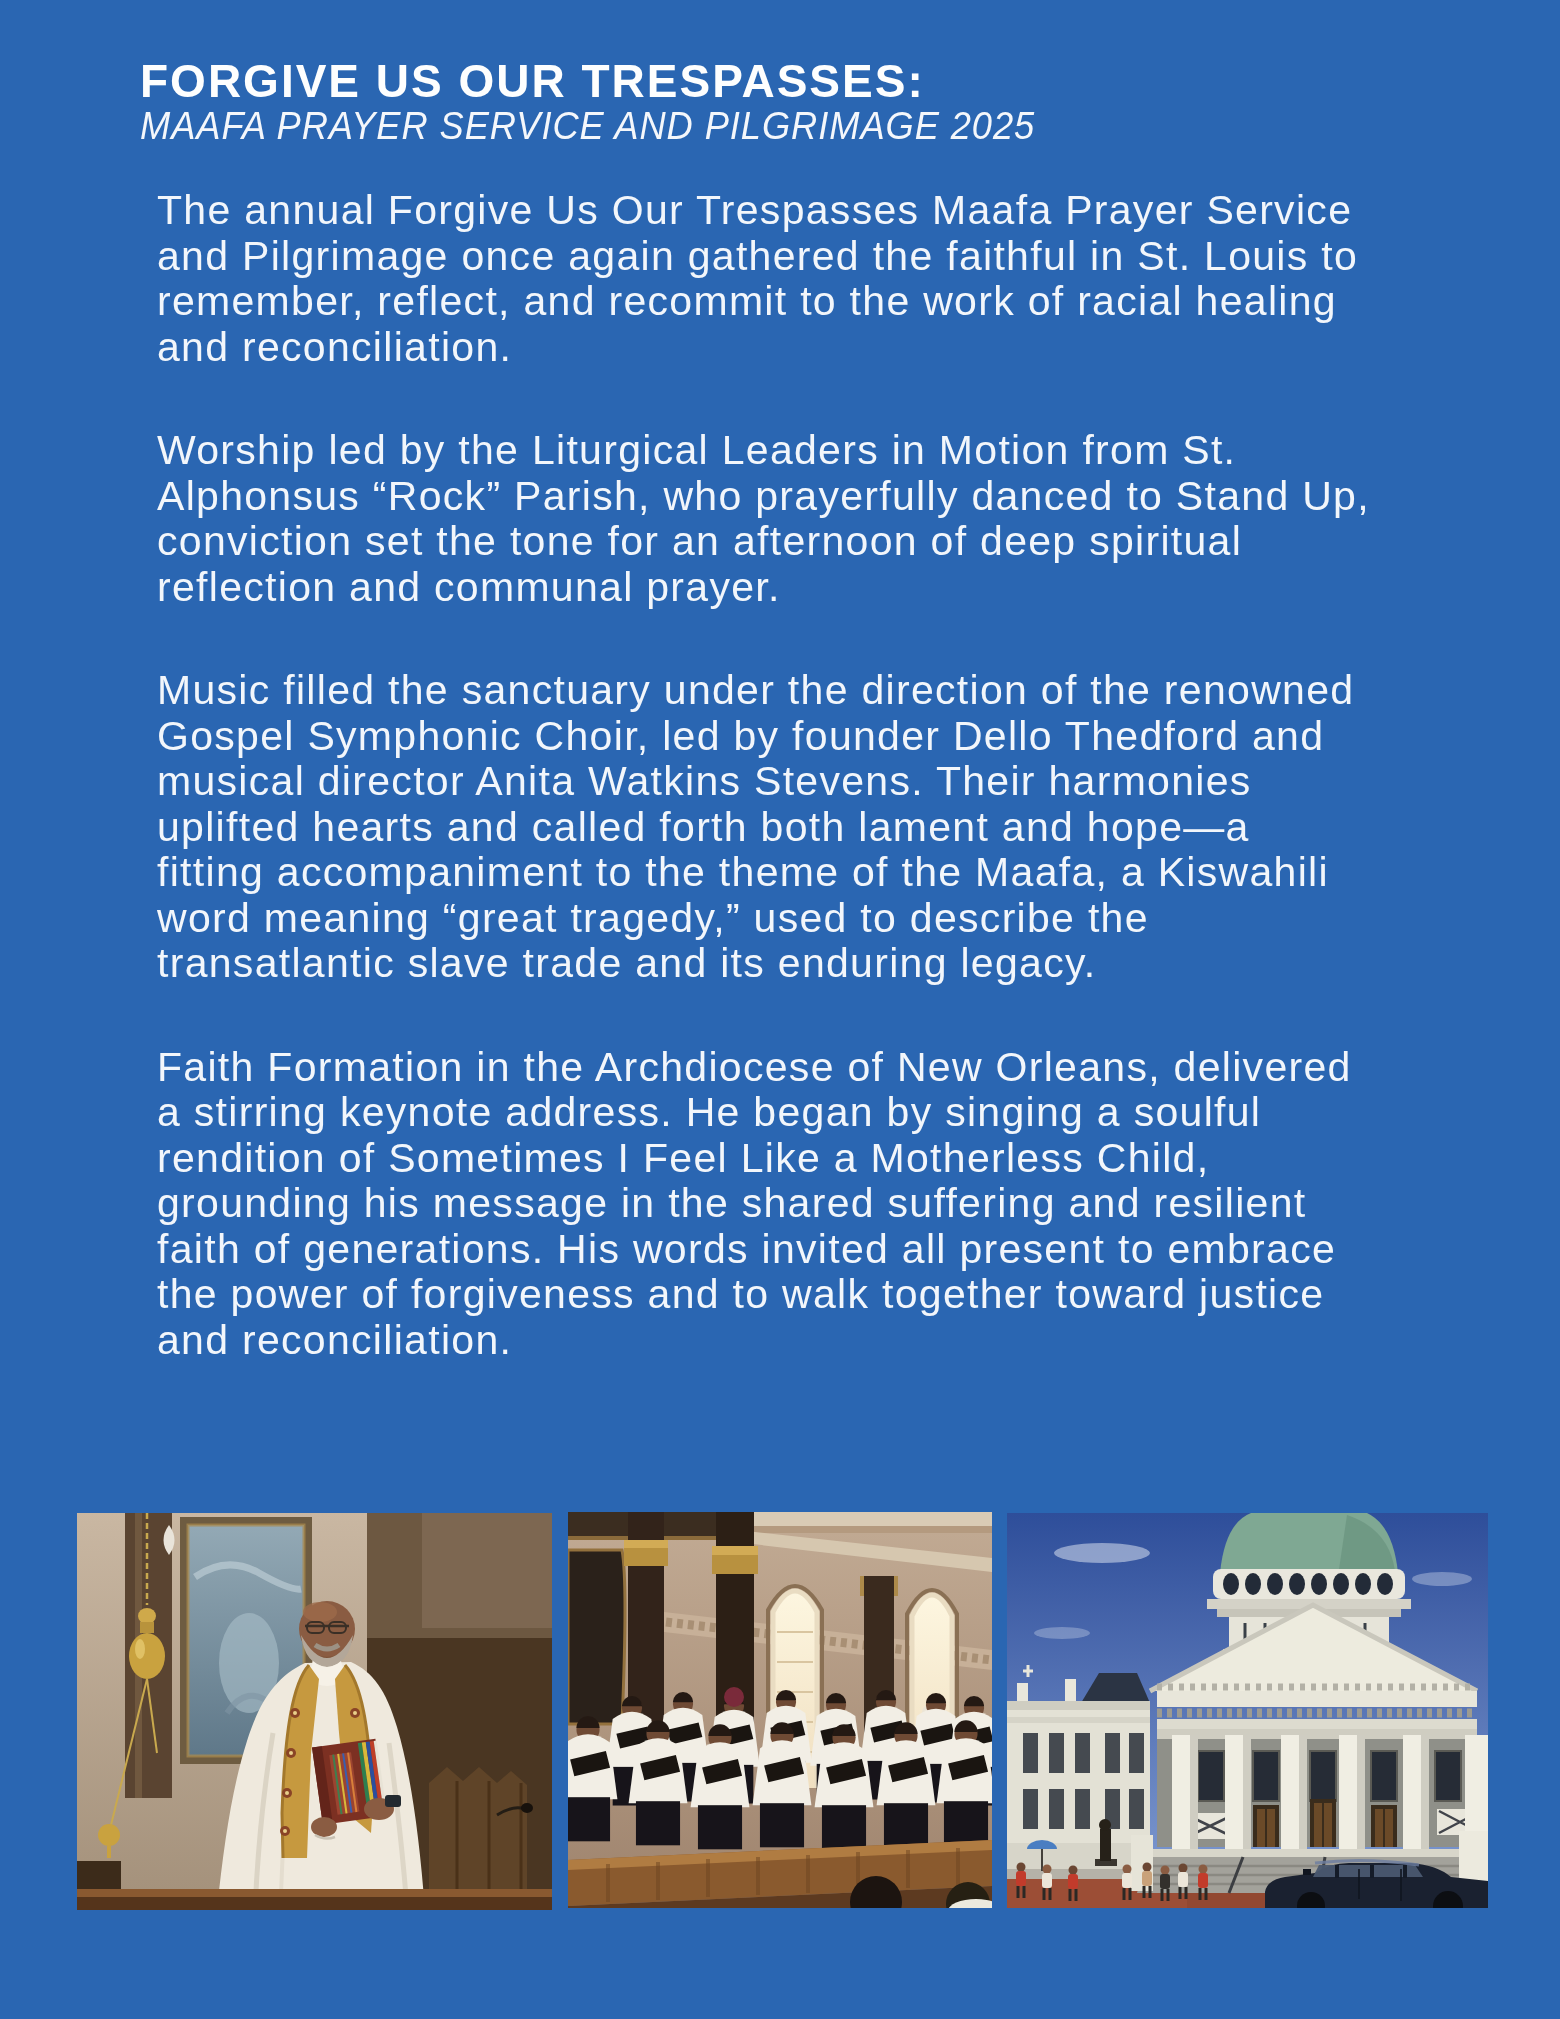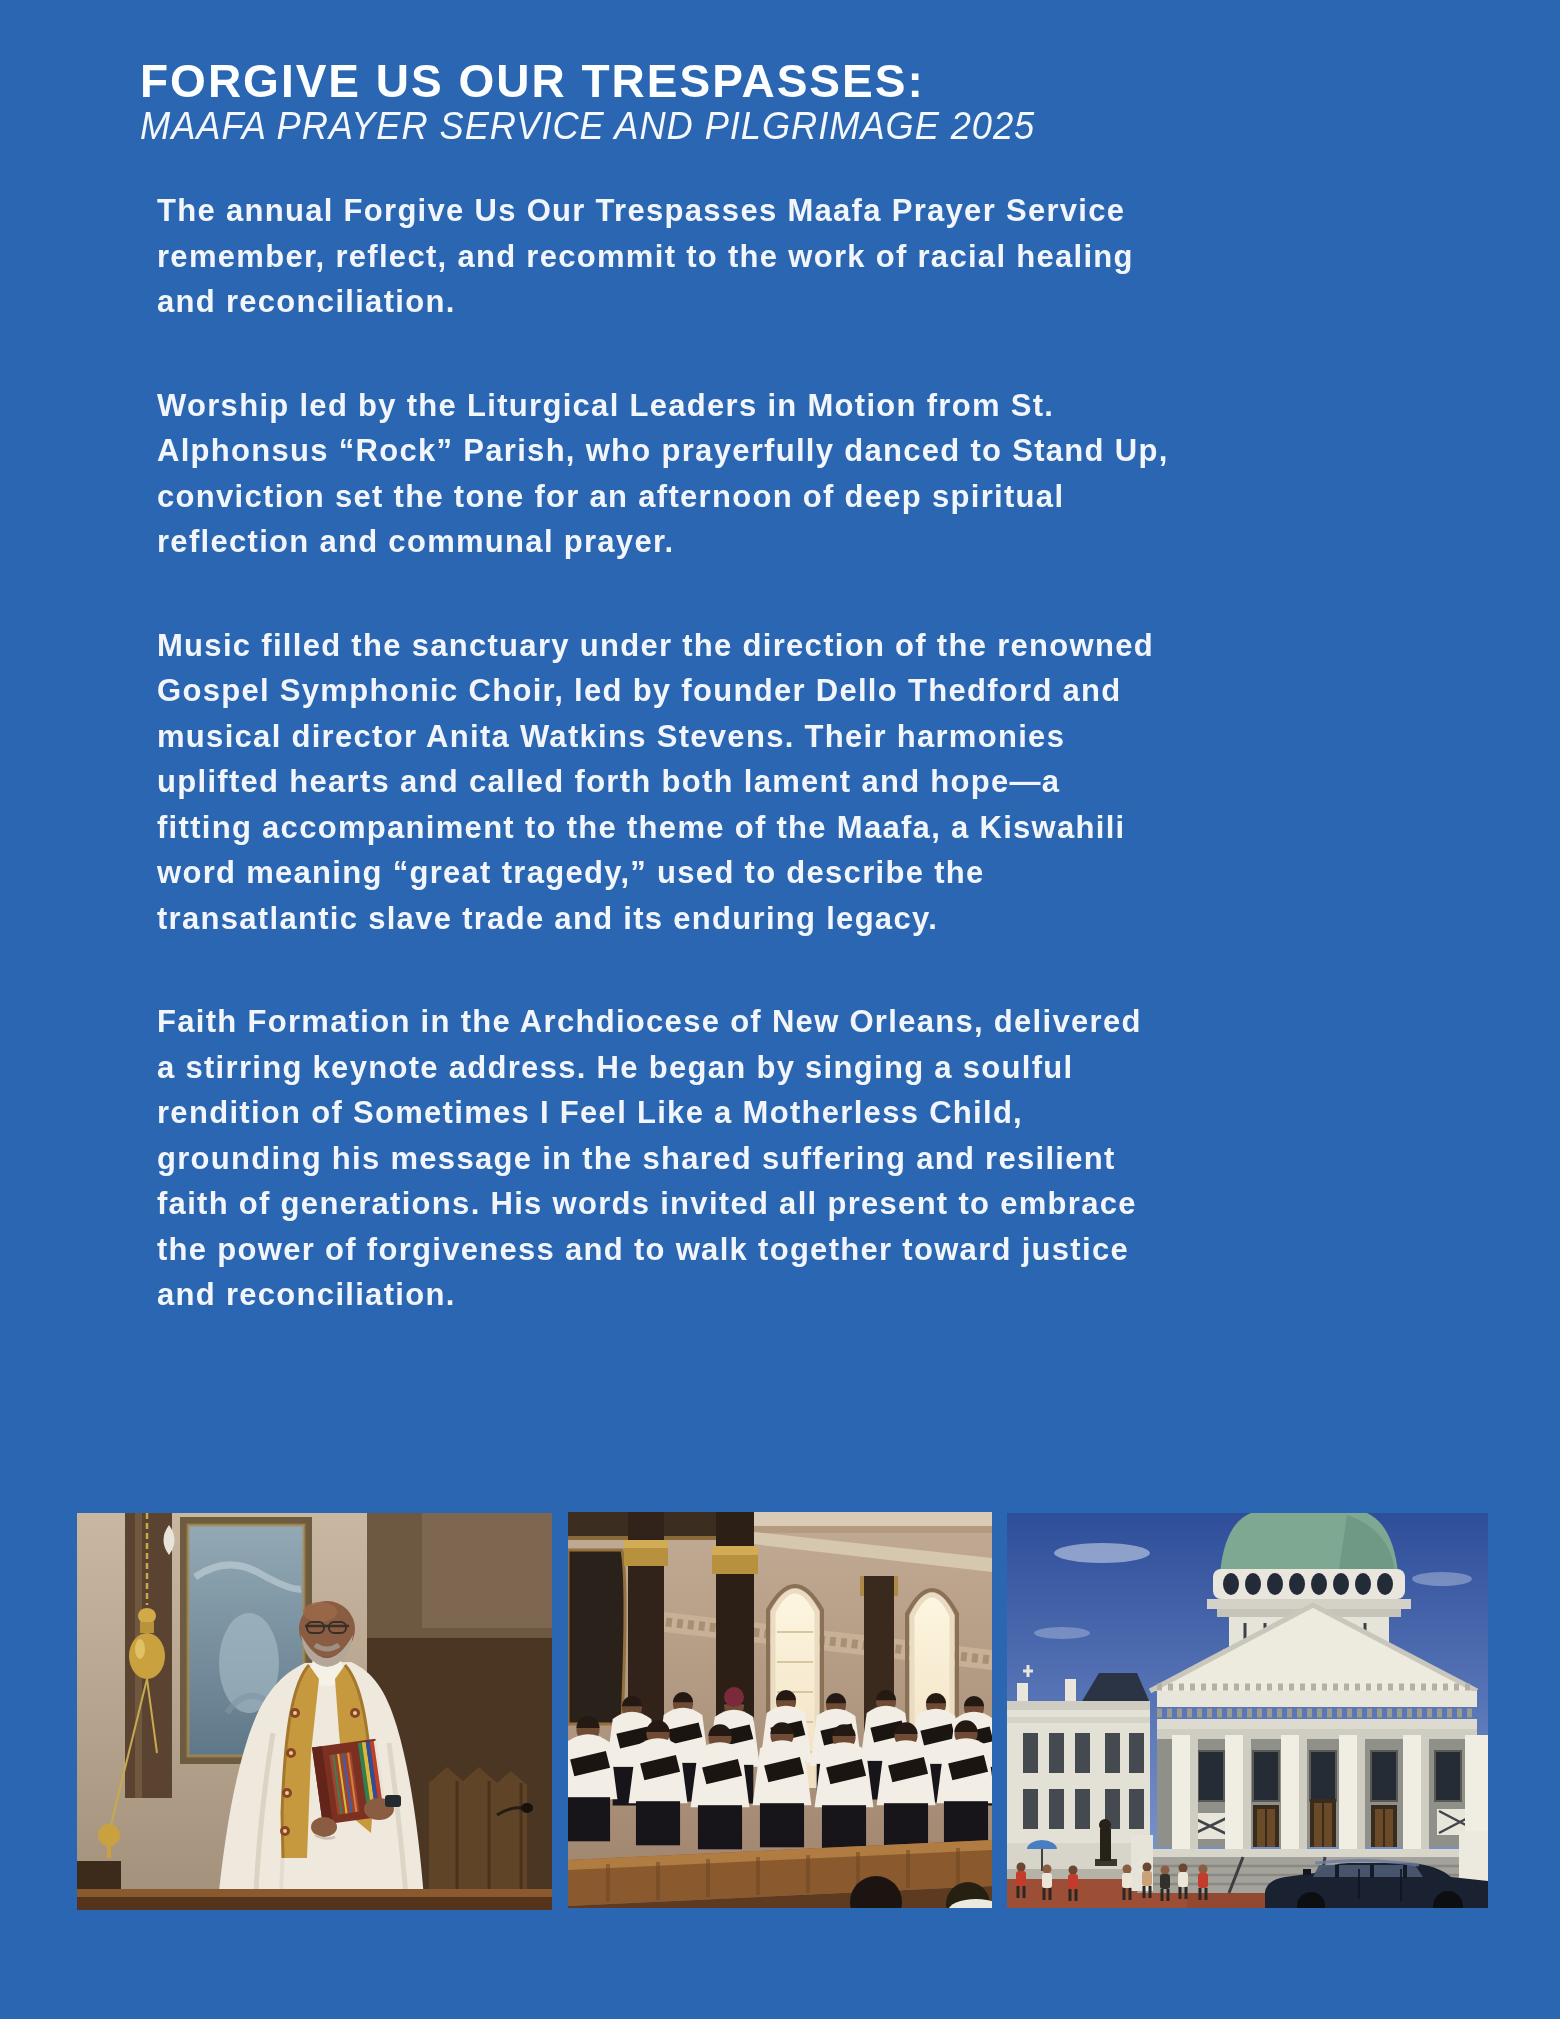--- a/index.html
+++ b/index.html
@@ -1,21 +1,21 @@
 <!DOCTYPE html>
 <html><head>
 <meta charset="utf-8">
 <style>
   html,body{margin:0;padding:0;}
   body{background:#17396a;font-family:"Liberation Sans","DejaVu Sans",sans-serif;}
   .page{position:relative;width:1560px;height:2019px;background:#2A66B2;overflow:hidden;color:#F2F6FB;padding-left:32px;}
   .title{position:absolute;left:140px;top:56px;margin:0;font-size:46px;line-height:50px;font-weight:700;letter-spacing:2px;white-space:nowrap;color:#FDFEFE;}
   .subtitle{position:absolute;left:140px;top:104px;font-size:39px;line-height:43px;font-style:italic;font-weight:400;letter-spacing:1px;transform:scaleX(.93);transform-origin:0 0;white-space:nowrap;color:#F4F7FB;}
   .article{position:absolute;left:157px;top:188px;}
-  .para{margin:0 0 58px 0;font-size:31px;line-height:45.5px;letter-spacing:1.3px;font-weight:700;color:#F2F6FB;}
+  .para{margin:0 0 58px 0;font-size:41px;line-height:45.5px;letter-spacing:1.3px;font-weight:400;color:#F2F6FB;}
   .para:last-child{margin-bottom:0;}
   .ln{display:block;white-space:nowrap;}
   .photo{position:absolute;margin:0;overflow:hidden;background:#7a6a55;}
   .photo svg{display:block;width:100%;height:100%;}
   #ph1{left:77px;top:1513px;width:475px;height:397px;}
   #ph2{left:568px;top:1512px;width:424px;height:396px;}
   #ph3{left:1007px;top:1513px;width:481px;height:395px;}
 </style>
 </head>
 <body>
@@ -23,20 +23,21 @@
 <div class="page">
 
   <header>
     <h1 class="title">FORGIVE US OUR TRESPASSES:</h1>
     <div class="subtitle">MAAFA PRAYER SERVICE AND PILGRIMAGE 2025</div>
   </header>
 
   <main class="article">
     <p class="para">
       <span class="ln">The annual Forgive Us Our Trespasses Maafa Prayer Service</span>
+      <span class="ln">and Pilgrimage once again gathered the faithful in St. Louis to</span>
       <span class="ln">remember, reflect, and recommit to the work of racial healing</span>
       <span class="ln">and reconciliation.</span>
     </p>
     <p class="para">
       <span class="ln">Worship led by the Liturgical Leaders in Motion from St.</span>
       <span class="ln">Alphonsus “Rock” Parish, who prayerfully danced to Stand Up,</span>
       <span class="ln">conviction set the tone for an afternoon of deep spiritual</span>
       <span class="ln">reflection and communal prayer.</span>
     </p>
     <p class="para">

